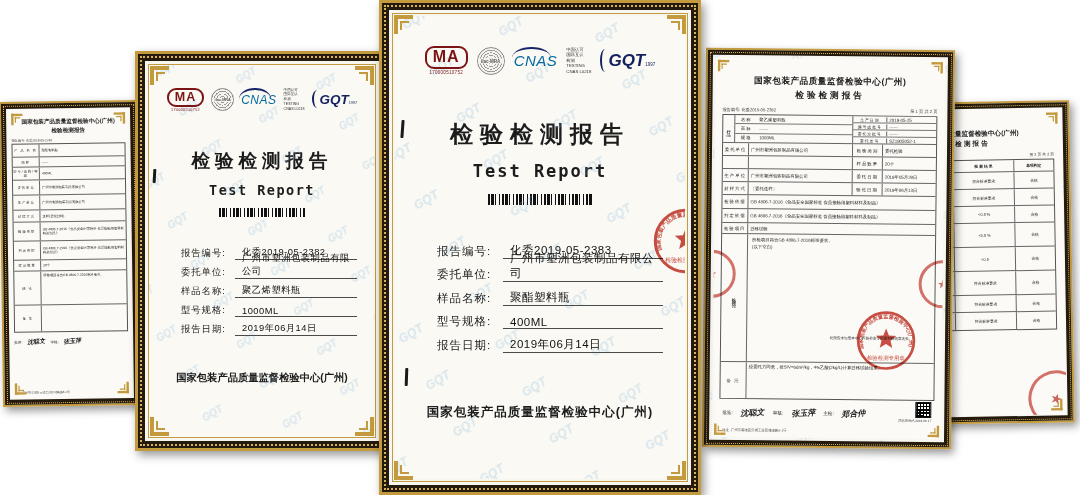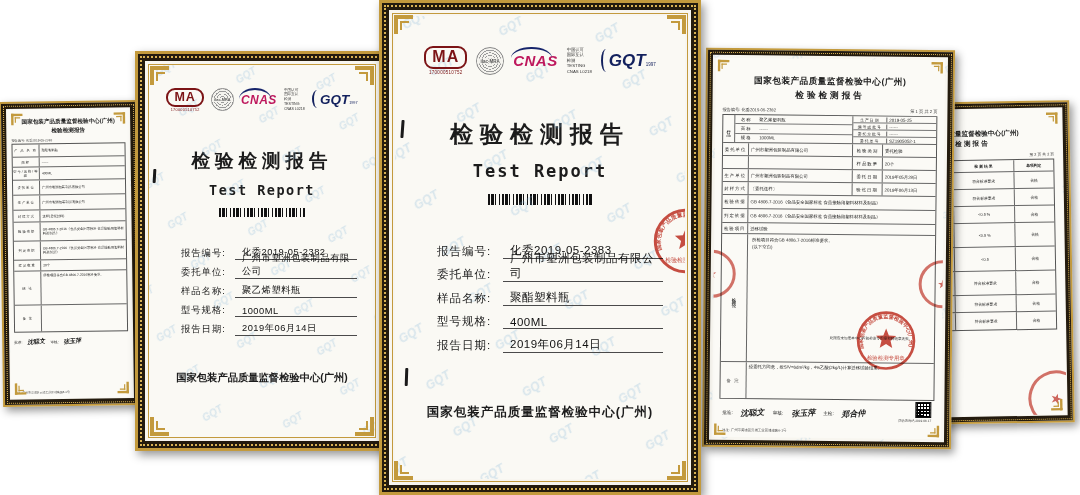--- a/index.html
+++ b/index.html
@@ -36,21 +36,21 @@
   .cover-content { position:absolute; inset:16px; background:#faf9f4; overflow:hidden; }
   .logo-row { display:flex; justify-content:center; align-items:center; gap:9px; position:relative; }
   .cma { text-align:center; color:#7c1416; }
   .cma-badge { display:inline-block; font-weight:800; border:2.5px solid #7c1416; border-radius:9px;
                padding:0 6px 1px 6px; letter-spacing:1px; }
   .cma-num { color:#7c1416; letter-spacing:.3px; }
   .ilac { border-radius:50%; border:1px solid #8a8a8a; position:relative; flex:none;
           background:repeating-radial-gradient(circle at 50% 50%, #9a9a9a 0 .8px, #f4f3ee .8px 2.6px); }
   .ilac span { position:absolute; left:0; right:0; top:50%; transform:translateY(-50%);
                background:#f4f3ee; text-align:center; color:#555; font-weight:700; }
-  .cnas { color:#be185d; font-weight:700; font-style:italic; position:relative; letter-spacing:.5px; }
+  .cnas { color:#0369a1; font-weight:400; font-style:italic; position:relative; letter-spacing:.5px; }
   .cnas::before { content:''; position:absolute; left:-2px; right:6px; top:-5px; height:9px;
                   border-top:2.5px solid #16246b; border-radius:50% 50% 0 0 / 100% 100% 0 0; }
   .cnas-info { color:#333; text-align:left; line-height:1.3; }
   .gqt { color:#13215e; font-weight:800; font-style:italic; position:relative; padding-left:8px; }
   .gqt::before { content:''; position:absolute; left:0; top:-2px; bottom:-1px; width:10px;
                  border-left:2.5px solid #13215e; border-radius:50%/60%; }
   .gqt i { font-style:normal; font-weight:400; }
   .cover-title { text-align:center; font-weight:700; color:#1c1c1c; }
   .cover-title-en { text-align:center; font-family:"DejaVu Sans Mono",monospace; font-weight:600; color:#1c1c1c; }
   .barcode { margin:0 auto; background:repeating-linear-gradient(90deg,#111 0 2px,transparent 2px 3px,

